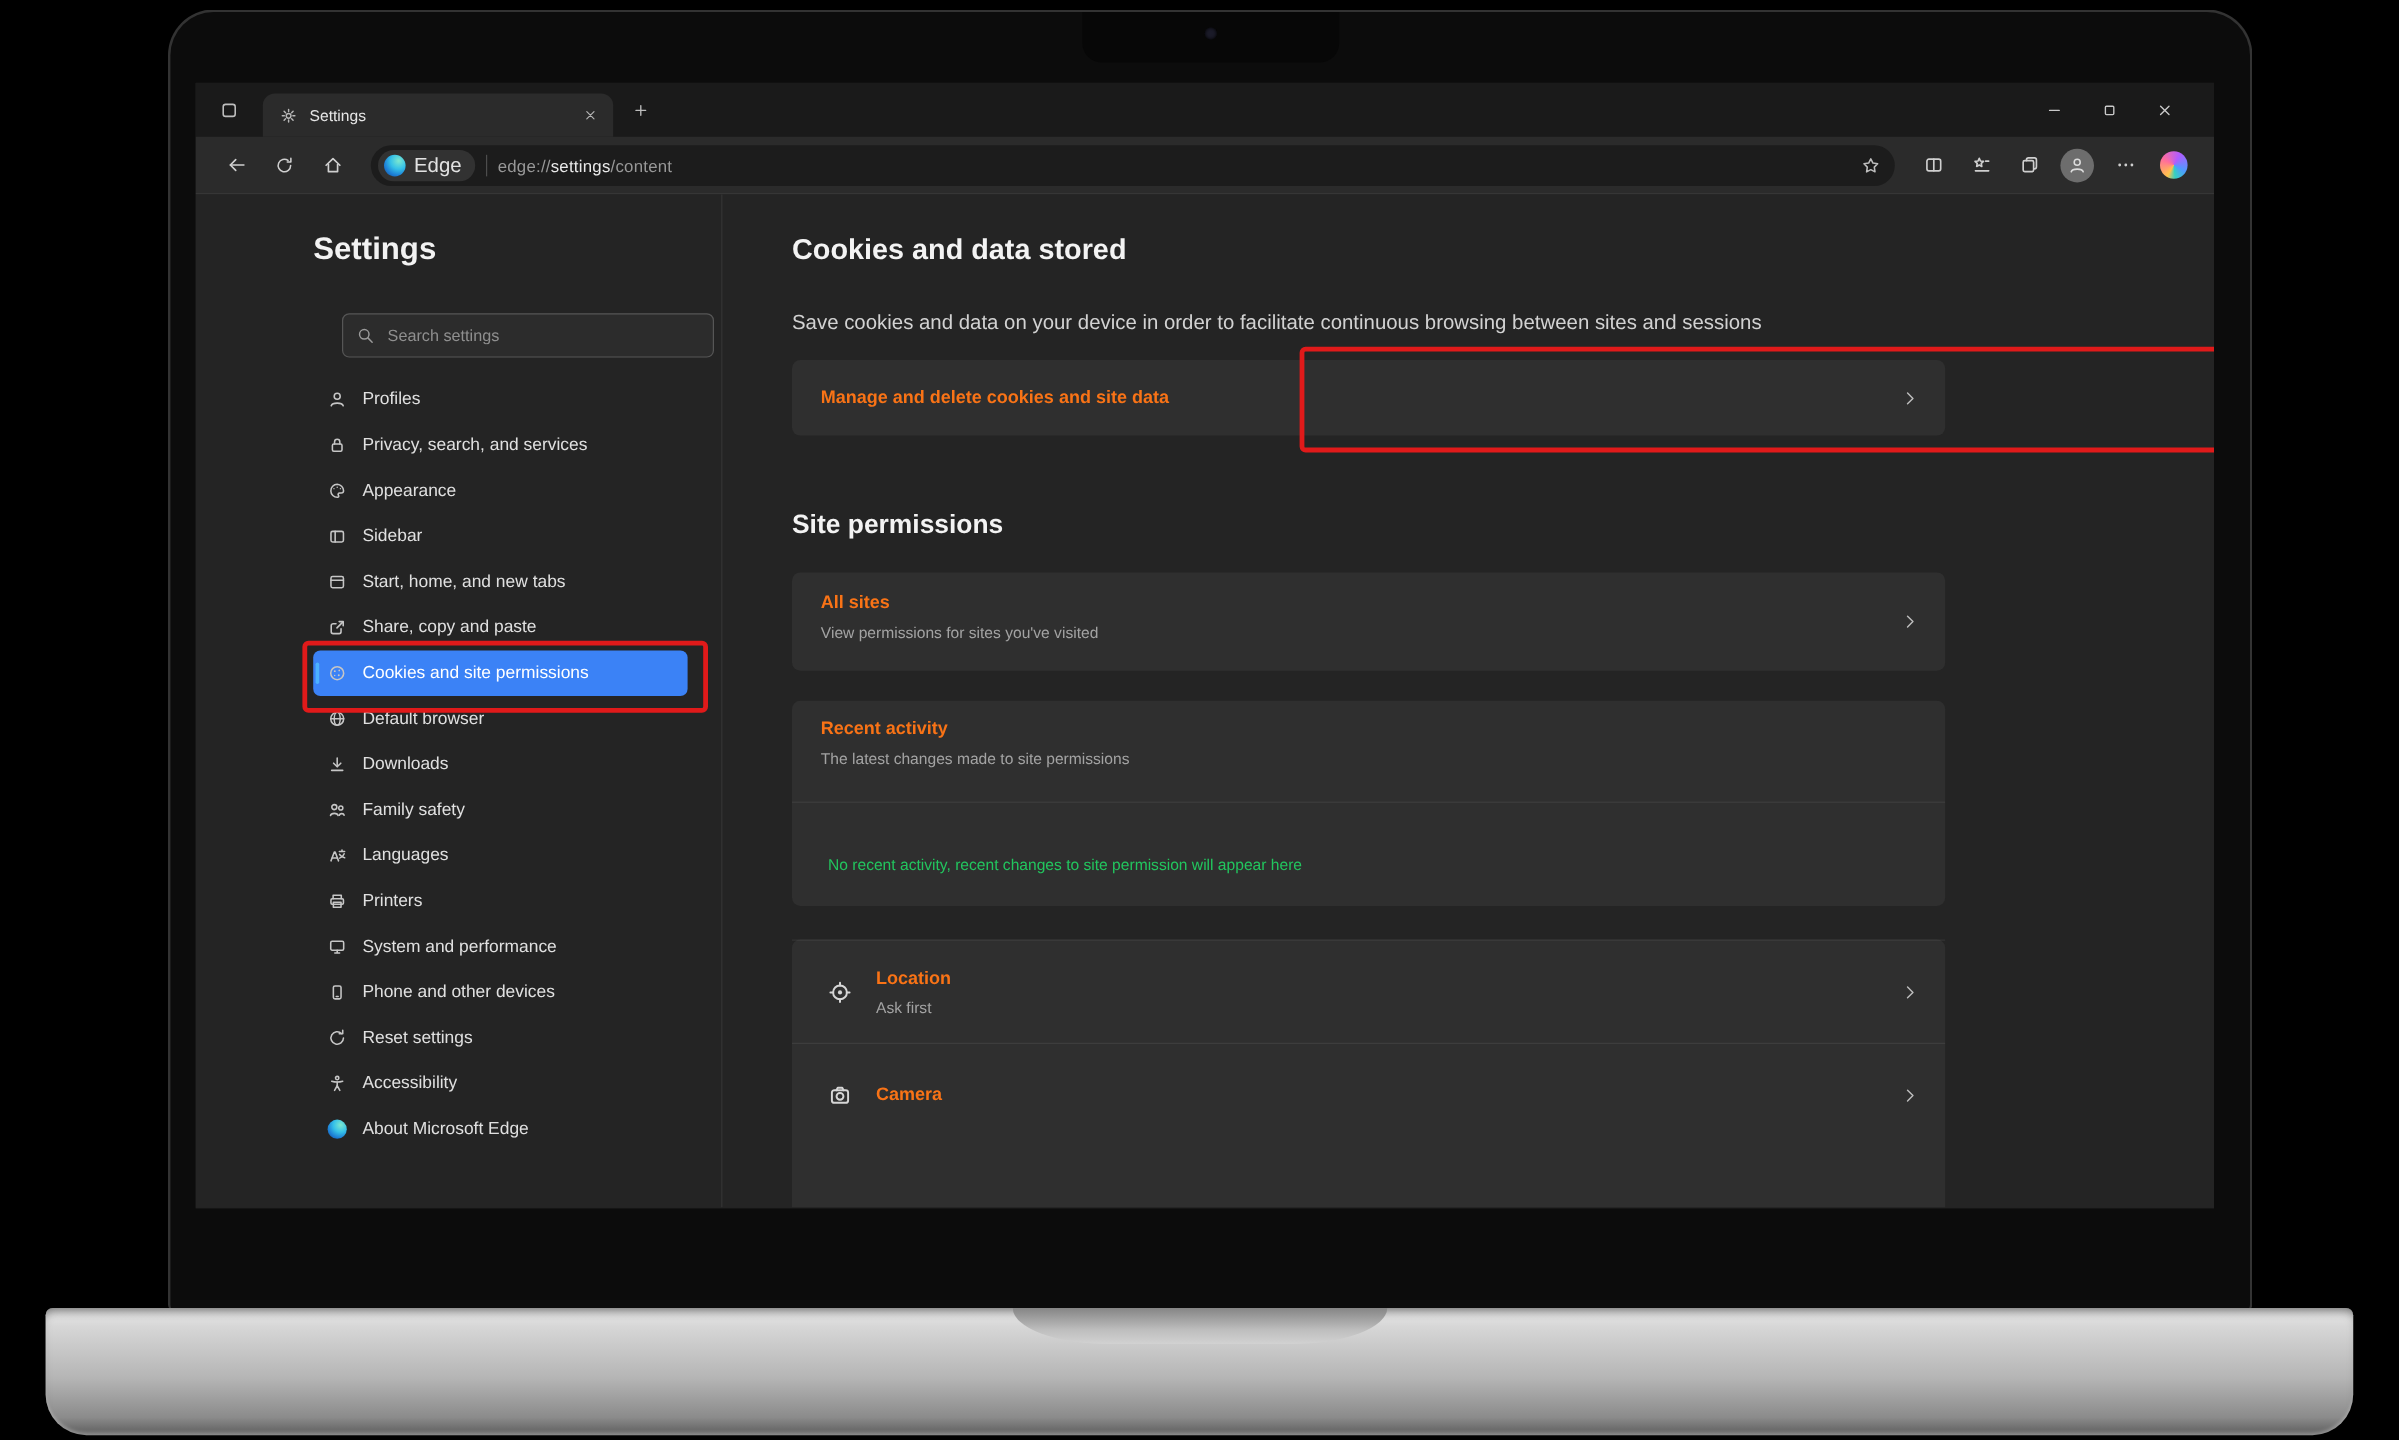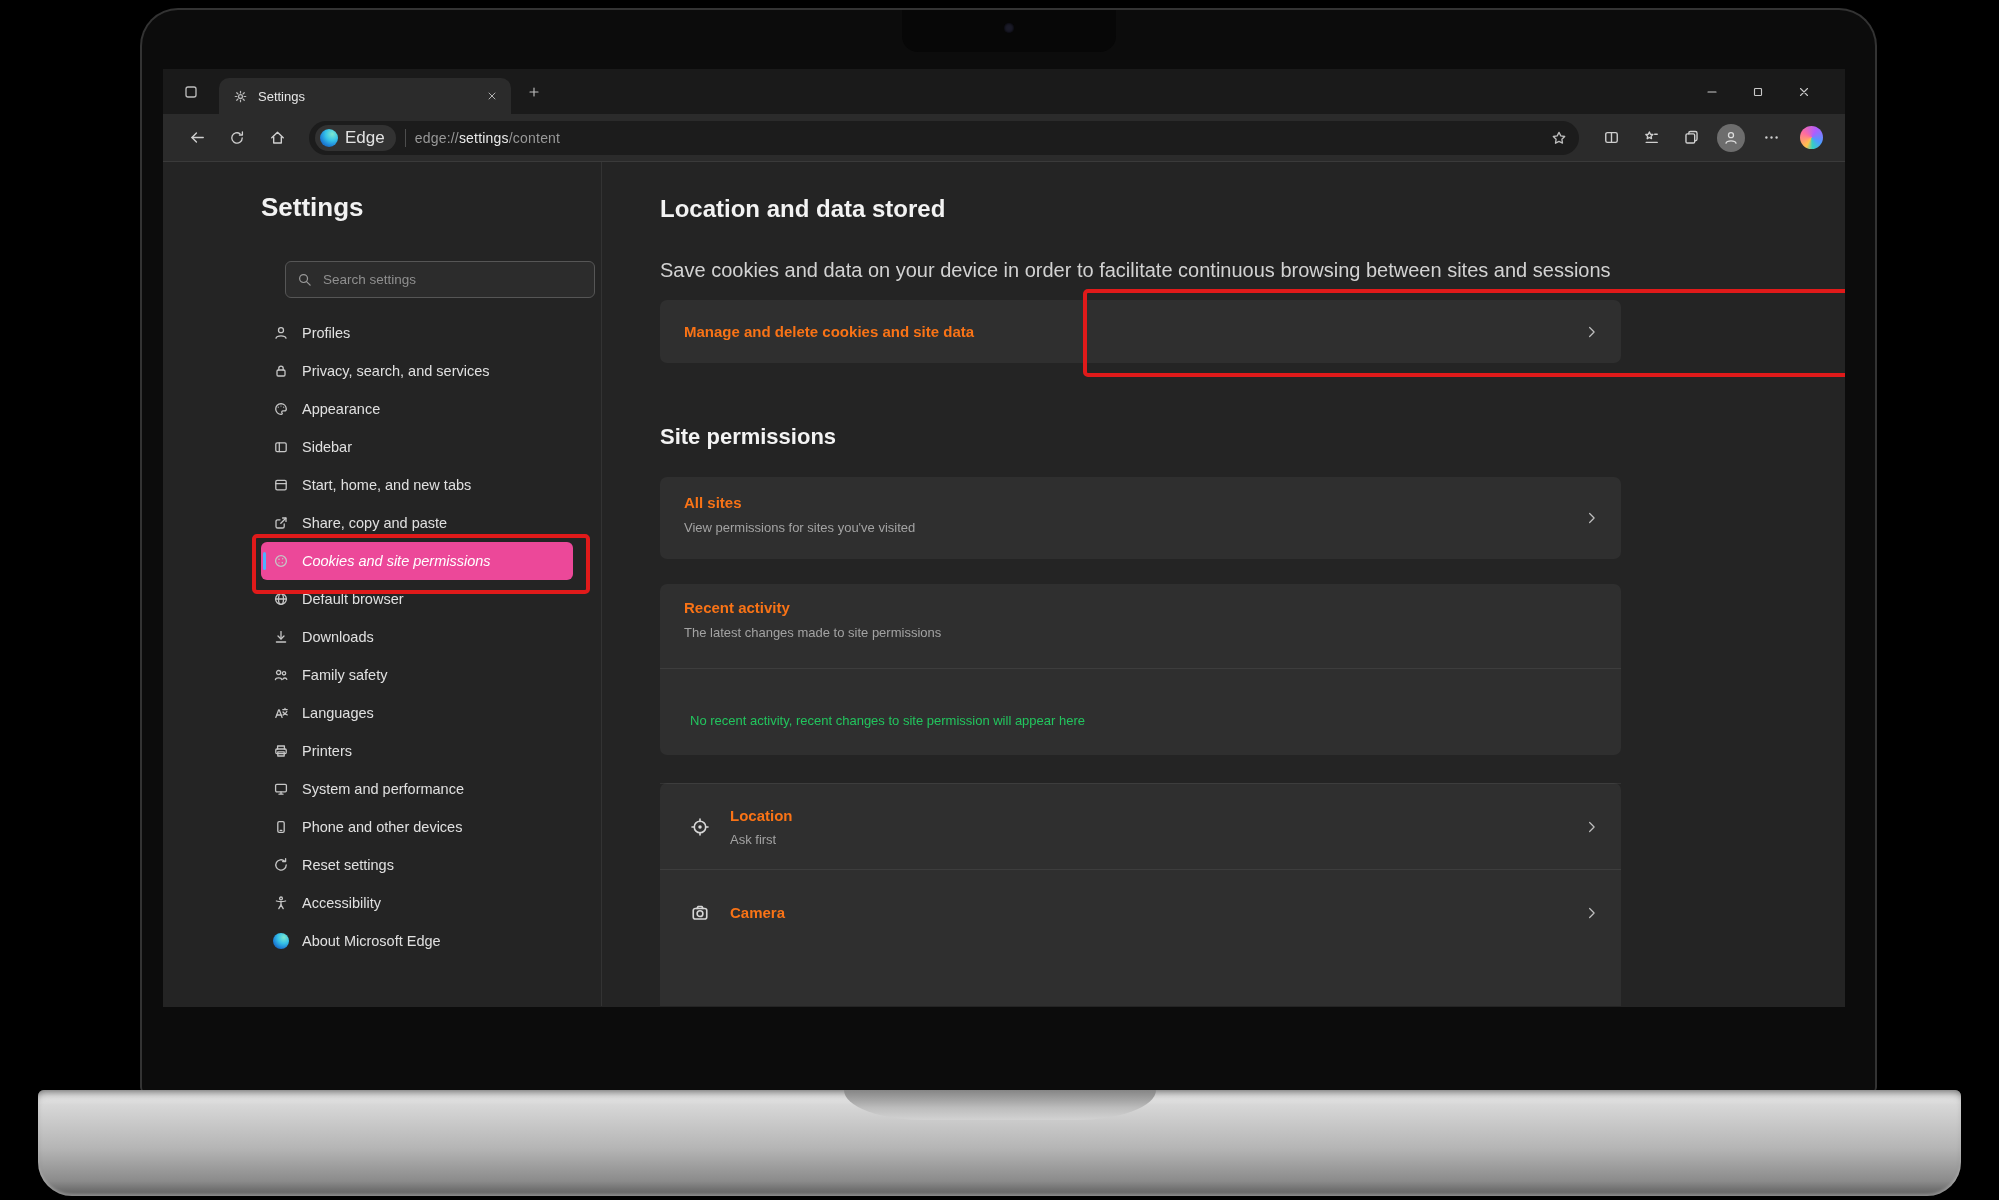--- a/index.html
+++ b/index.html
@@ -66,28 +66,28 @@
   .sb-title{position:absolute;left:98px;top:30px;font-size:26px;font-weight:700;color:#f2f2f2;}
   .searchbox{position:absolute;left:98px;top:99px;width:310px;height:37px;background:#2c2c2c;border:1px solid #565656;
              border-radius:6px;display:flex;align-items:center;gap:9px;padding:0 11px;box-sizing:border-box;color:#9a9a9a;margin-left:24px;}
   .searchbox input{flex:1;background:transparent;border:none;outline:none;color:#dcdcdc;font-size:13.5px;
                    font-family:inherit;}
   .searchbox input::placeholder{color:#8f8f8f;}
   .nav{position:absolute;left:98px;top:152px;width:312px;}
   .nav-item{height:38px;display:flex;align-items:center;gap:13px;padding:0 8px 0 12px;border-radius:6px;position:relative;
             color:#c6c6c6;box-sizing:border-box;}
   .nav-label{font-size:14.5px;color:#e0e0e0;white-space:nowrap;}
-  .nav-item.selected{background:#ec4899;font-style:italic;}
+  .nav-item.selected{background:#3b82f6;}
   .nav-item.selected .nav-label{color:#fff;}
   .nav-item.selected::before{content:"";position:absolute;left:2px;top:10px;bottom:10px;width:3px;border-radius:2px;
             background:var(--sel,#4cb2ff);}
 
   .main{position:absolute;left:439px;right:0;top:0;bottom:0;overflow:hidden;}
   .h1{position:absolute;left:58px;top:33px;font-size:24px;font-weight:700;color:#f3f3f3;}
-  .desc{position:absolute;left:58px;top:97px;font-size:20px;color:#d2d2d2;}
+  .desc{position:absolute;left:58px;top:97px;font-size:17px;color:#d2d2d2;}
   .h2{position:absolute;left:58px;top:262px;font-size:22px;font-weight:700;color:#f3f3f3;}
 
   .card{position:absolute;left:58px;width:961px;background:#2f2f2f;border-radius:7px;box-sizing:border-box;color:#eaeaea;}
   .card-title{font-size:15px;font-weight:700;color:#f97316;}
   .card-sub{font-size:13px;color:#a3a3a3;margin-top:9px;}
   .chev{position:absolute;right:22px;top:50%;transform:translateY(-50%);color:#bdbdbd;}
 
   .card-manage{top:138px;height:63px;display:flex;align-items:center;padding:0 24px;}
   .card-allsites{top:315px;height:82px;padding:17px 24px;}
   .card-recent{top:422px;height:171px;padding:15px 24px 0;}
@@ -445,21 +445,21 @@
                 <span class="nav-label">Accessibility</span>
               </div>
               <div class="nav-item">
                 <span class="logo-circle small"></span>
                 <span class="nav-label">About Microsoft Edge</span>
               </div>
             </nav>
         </aside>
 
         <main class="main">
-          <div class="h1">Location and data stored</div>
+          <div class="h1">Cookies and data stored</div>
           <div class="desc">Save cookies and data on your device in order to facilitate continuous browsing between sites and sessions</div>
 
           <div class="card card-manage">
             <span class="card-title">Manage and delete cookies and site data</span>
             <span class="chev icon i15">
                 <svg viewBox="0 0 16 16">
                   <path d="M6 3.2L10.8 8 6 12.8"></path>
                 </svg>
               </span>
           </div>

